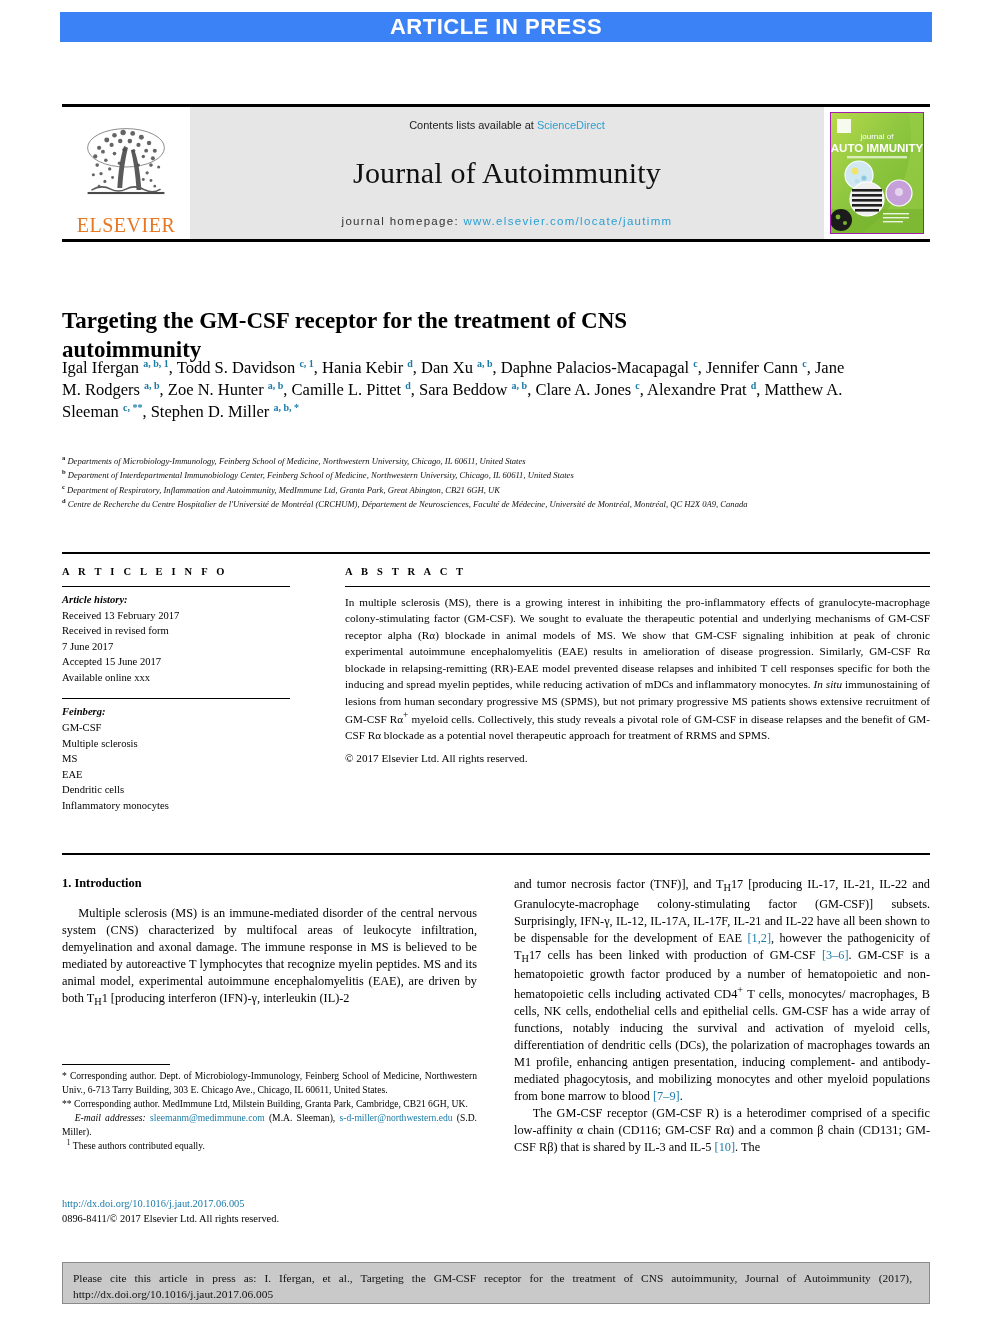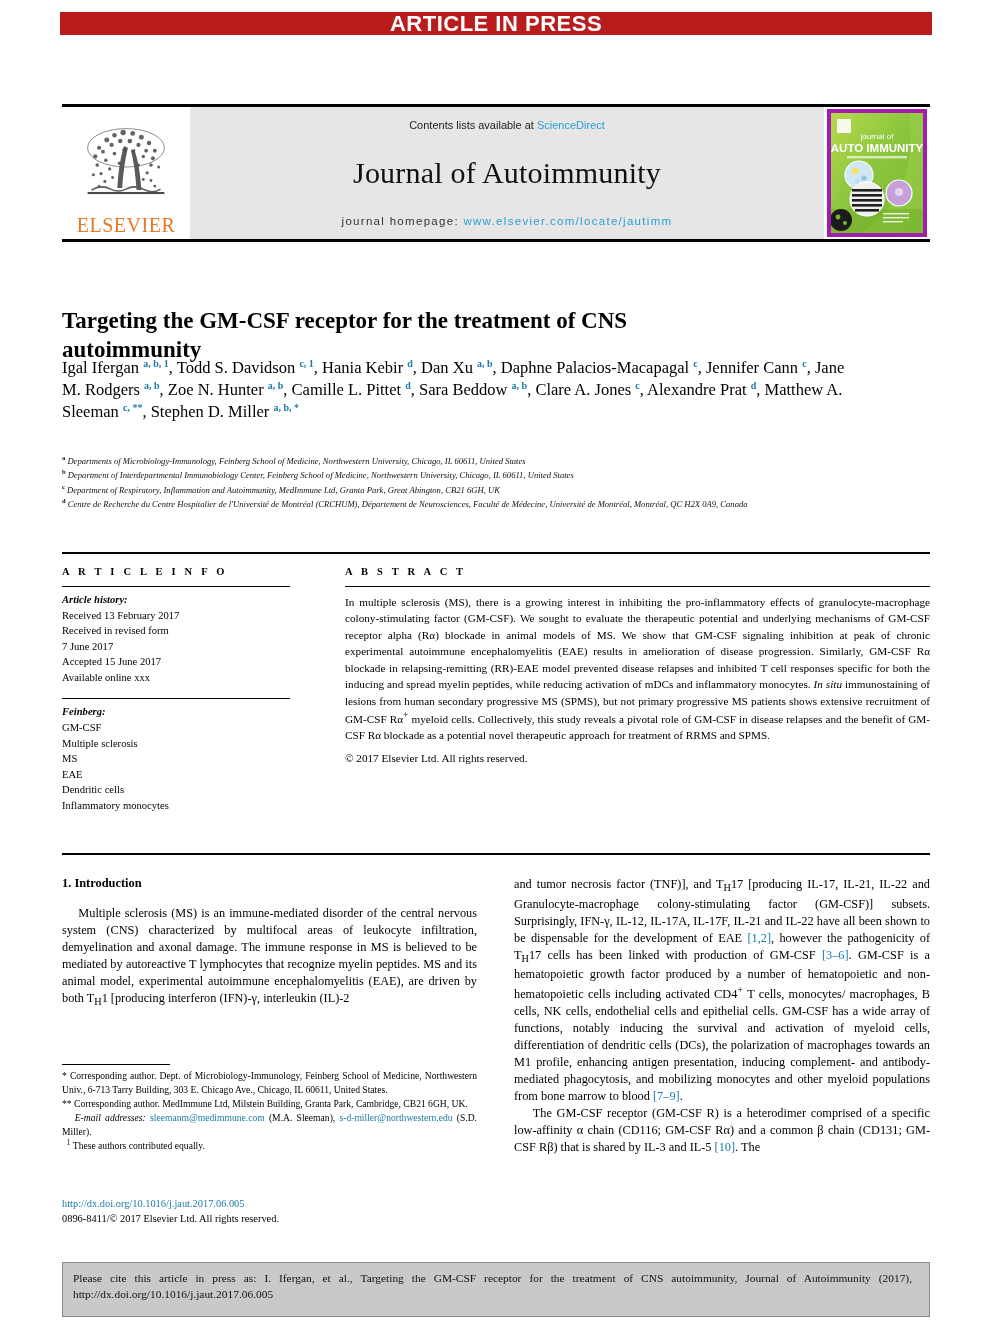--- a/index.html
+++ b/index.html
@@ -22,22 +22,22 @@
     position: relative;
     box-sizing: border-box;
   }
 
   
   .aip-banner {
     position: absolute;
     left: 60px;
     top: 12px;
     width: 872px;
-    height: 23px;
-    background: #b91c1c;
+    height: 30px;
+    background: #3b82f6;
     display: flex;
     align-items: center;
     justify-content: center;
   }
   .aip-banner-text {
     font-family: "Liberation Sans", sans-serif;
     font-weight: bold;
     font-size: 22px;
     letter-spacing: 0.5px;
     color: #ffffff;
@@ -131,21 +131,21 @@
     width: 106px;
     flex: 0 0 106px;
     display: flex;
     align-items: center;
     justify-content: center;
     background: #ffffff;
   }
   .cover-thumb {
     width: 92px;
     height: 120px;
-    border: 4px solid #a21caf;
+    border: 1px solid #a21caf;
     position: relative;
     overflow: hidden;
     background: #5eead4;
   }
 
   
   .paper-title {
     position: absolute;
     left: 62px;
     top: 292px;
@@ -339,21 +339,21 @@
     font-weight: normal;
     display: block;
   }
 
   
   .cite-box {
     position: absolute;
     left: 62px;
     top: 1262px;
     width: 868px;
-    height: 55px;
+    height: 42px;
     border: 1px solid #8a8a8a;
     background: #c9c9c9;
     box-sizing: border-box;
     padding: 7px 17px 0 10px;
   }
   .cite-text {
     font-family: "Liberation Serif", serif;
     font-size: 11.4px;
     line-height: 1.42;
     text-align: justify;

